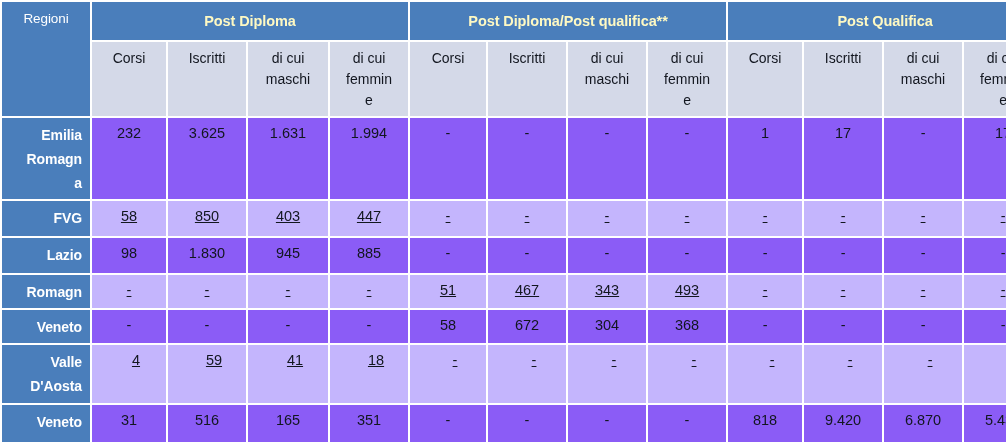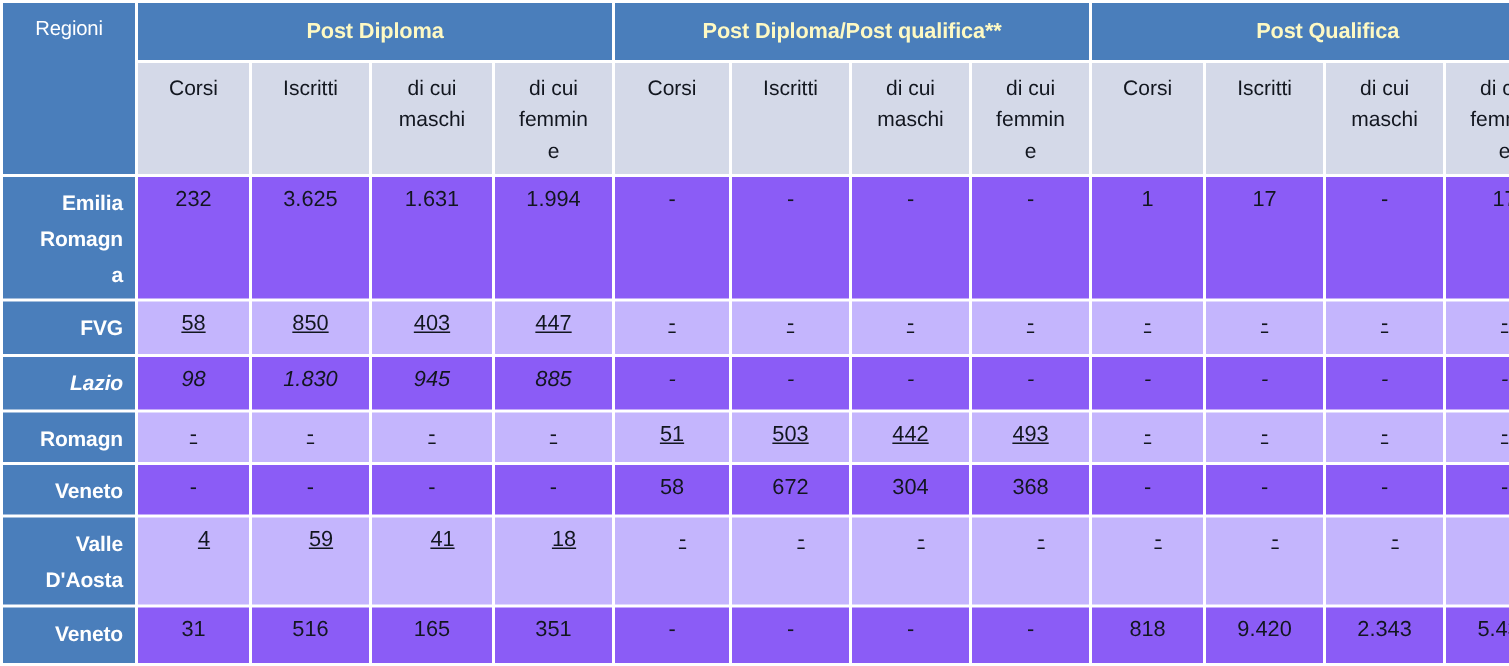--- a/index.html
+++ b/index.html
@@ -87,21 +87,21 @@
     vertical-align: top;
     padding: 5px 6px 4px 6px;
     line-height: 20px;
   }
   tr.row-light td.data-cell { background: #8b5cf6; }
   tr.row-dark  td.data-cell { background: #c4b5fd; text-decoration: underline; }
 
   tr.r-emilia td.data-cell,
   tr.r-emilia td.region-label { height: 72px; }
   tr.r-fvg td.data-cell,     tr.r-fvg td.region-label { height: 26px; }
-  tr.r-lazio td.data-cell,   tr.r-lazio td.region-label { height: 26px; font-style: italic; }
+  tr.r-lazio td.data-cell,   tr.r-lazio td.region-label { height: 26px; }
   tr.r-toscana td.data-cell, tr.r-toscana td.region-label { height: 23px; }
   tr.r-umbria td.data-cell,  tr.r-umbria td.region-label { height: 23px; }
   tr.r-valle td.data-cell,   tr.r-valle td.region-label { height: 49px; padding-left: 20px; }
   tr.r-veneto td.data-cell,  tr.r-veneto td.region-label { height: 28px; }
 </style>
 </head>
 <body>
 
 <div id="table-wrap">
   <table class="data-table">
@@ -197,22 +197,22 @@
         <td class="data-cell">-</td>
       </tr>
 
       <tr class="row-dark r-toscana">
         <td class="region-label"><span>Romagn</span></td>
         <td class="data-cell">-</td>
         <td class="data-cell">-</td>
         <td class="data-cell">-</td>
         <td class="data-cell">-</td>
         <td class="data-cell">51</td>
-        <td class="data-cell">503</td>
-        <td class="data-cell">442</td>
+        <td class="data-cell">467</td>
+        <td class="data-cell">343</td>
         <td class="data-cell">493</td>
         <td class="data-cell">-</td>
         <td class="data-cell">-</td>
         <td class="data-cell">-</td>
         <td class="data-cell">-</td>
       </tr>
 
       <tr class="row-light r-umbria">
         <td class="region-label"><span>Veneto</span></td>
         <td class="data-cell">-</td>
@@ -250,19 +250,19 @@
         <td class="data-cell">31</td>
         <td class="data-cell">516</td>
         <td class="data-cell">165</td>
         <td class="data-cell">351</td>
         <td class="data-cell">-</td>
         <td class="data-cell">-</td>
         <td class="data-cell">-</td>
         <td class="data-cell">-</td>
         <td class="data-cell">818</td>
         <td class="data-cell">9.420</td>
-        <td class="data-cell">2.343</td>
+        <td class="data-cell">6.870</td>
         <td class="data-cell">5.430</td>
       </tr>
 
     </tbody>
   </table>
 </div>
 
 </body></html>

